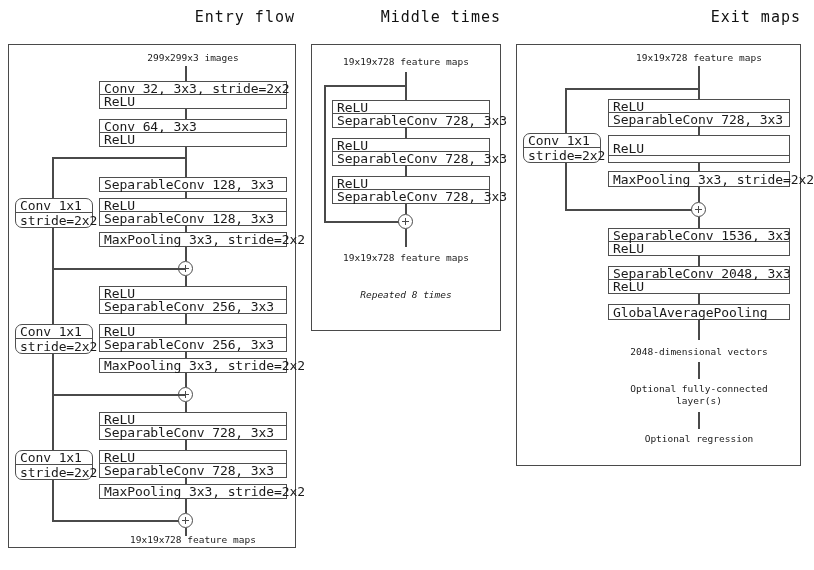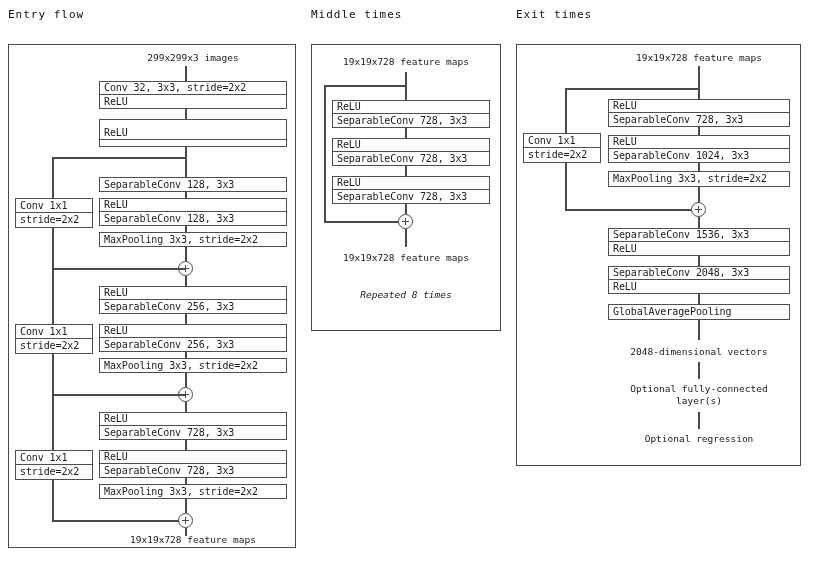--- a/index.html
+++ b/index.html
@@ -2,37 +2,37 @@
 <html><head>
 <meta charset="utf-8">
 <style>
   html,body{margin:0;padding:0;background:#ffffff;}
   body{
     width:814px;height:570px;position:relative;overflow:hidden;
     font-family:"DejaVu Sans Mono","Liberation Mono",monospace;
     color:#1a1a1a;
   }
   .col-title{
-    position:absolute;font-size:11px;letter-spacing:1px;
-    text-align:left;white-space:nowrap;color:#111;
+    position:absolute;font-size:15px;letter-spacing:1px;
+    text-align:right;white-space:nowrap;color:#111;
   }
   .panel{
     position:absolute;border:1.5px solid #4a4a4a;background:#fff;
     box-sizing:border-box;
   }
   
   .lbox{
     position:absolute;box-sizing:border-box;
     border:1.4px solid #4f4f4f;background:#fff;
-    font-size:10px;line-height:1;
+    font-size:13px;line-height:1;
     display:flex;align-items:center;
     padding-left:4px;white-space:nowrap;
     letter-spacing:-0.1px;
   }
-  .lbox.center{justify-content:center;padding-left:0;text-align:right;}
+  .lbox.center{justify-content:center;padding-left:0;text-align:right;border-radius:7px;}
   .lbox.two{flex-direction:column;align-items:stretch;padding-left:0;justify-content:center;}
   .lbox.two > span{
     display:flex;align-items:center;padding-left:4px;
     height:50%;box-sizing:border-box;
   }
   .lbox.two > span:first-child{border-bottom:1.4px solid #4f4f4f;}
   
   .cap{
     position:absolute;font-size:9.5px;white-space:nowrap;
     text-align:center;color:#1a1a1a;line-height:12px;
@@ -61,20 +61,21 @@
 
 <div class="vline" style="left:185px;top:66px;height:15px;"></div>
 
 <div class="lbox two" style="left:99px;top:81px;width:188px;height:28px;">
   <span>Conv 32, 3x3, stride=2x2</span>
   <span>ReLU</span>
 </div>
 <div class="vline" style="left:185px;top:109px;height:10px;"></div>
 
 <div class="lbox two" style="left:99px;top:119px;width:188px;height:28px;">
+  <span>Conv 64, 3x3</span>
   <span>ReLU</span>
 </div>
 <div class="vline" style="left:185px;top:147px;height:30px;"></div>
 
 <div class="hline" style="left:52px;top:157px;width:134px;"></div>
 <div class="vline" style="left:52px;top:157px;height:112px;"></div>
 <div class="hline" style="left:52px;top:268px;width:134px;"></div>
 <div class="lbox two center" style="left:15px;top:198px;width:78px;height:30px;">
   <span>Conv 1x1</span>
   <span>stride=2x2</span>
@@ -164,21 +165,21 @@
   <span>ReLU</span>
   <span>SeparableConv 728, 3x3</span>
 </div>
 <div class="vline" style="left:405px;top:204px;height:10px;"></div>
 <div class="plus" style="left:398px;top:214px;"></div>
 <div class="vline" style="left:405px;top:229px;height:18px;"></div>
 
 <div class="cap" style="left:316px;top:252px;width:180px;">19x19x728 feature maps</div>
 <div class="cap" style="left:316px;top:289px;width:180px;font-style:italic;">Repeated 8 times</div>
 
-<div class="col-title" style="left:516px;top:8px;width:285px;">Exit times</div>
+<div class="col-title" style="left:516px;top:8px;width:285px;">Exit maps</div>
 <div class="panel" style="left:516px;top:44px;width:285px;height:422px;"></div>
 
 <div class="cap" style="left:608px;top:52px;width:182px;">19x19x728 feature maps</div>
 
 <div class="vline" style="left:698px;top:66px;height:33px;"></div>
 
 <div class="hline" style="left:565px;top:88px;width:134px;"></div>
 <div class="vline" style="left:565px;top:88px;height:122px;"></div>
 <div class="hline" style="left:565px;top:209px;width:134px;"></div>
 <div class="lbox two center" style="left:523px;top:133px;width:78px;height:30px;">
@@ -186,21 +187,20 @@
   <span>stride=2x2</span>
 </div>
 
 <div class="lbox two" style="left:608px;top:99px;width:182px;height:28px;">
   <span>ReLU</span>
   <span>SeparableConv 728, 3x3</span>
 </div>
 <div class="vline" style="left:698px;top:127px;height:8px;"></div>
 <div class="lbox two" style="left:608px;top:135px;width:182px;height:28px;">
   <span>ReLU</span>
-  <span>SeparableConv 1024, 3x3</span>
 </div>
 <div class="vline" style="left:698px;top:163px;height:8px;"></div>
 <div class="lbox" style="left:608px;top:171px;width:182px;height:16px;">MaxPooling 3x3, stride=2x2</div>
 <div class="vline" style="left:698px;top:187px;height:15px;"></div>
 <div class="plus" style="left:691px;top:202px;"></div>
 <div class="vline" style="left:698px;top:217px;height:11px;"></div>
 
 <div class="lbox two" style="left:608px;top:228px;width:182px;height:28px;">
   <span>SeparableConv 1536, 3x3</span>
   <span>ReLU</span>

